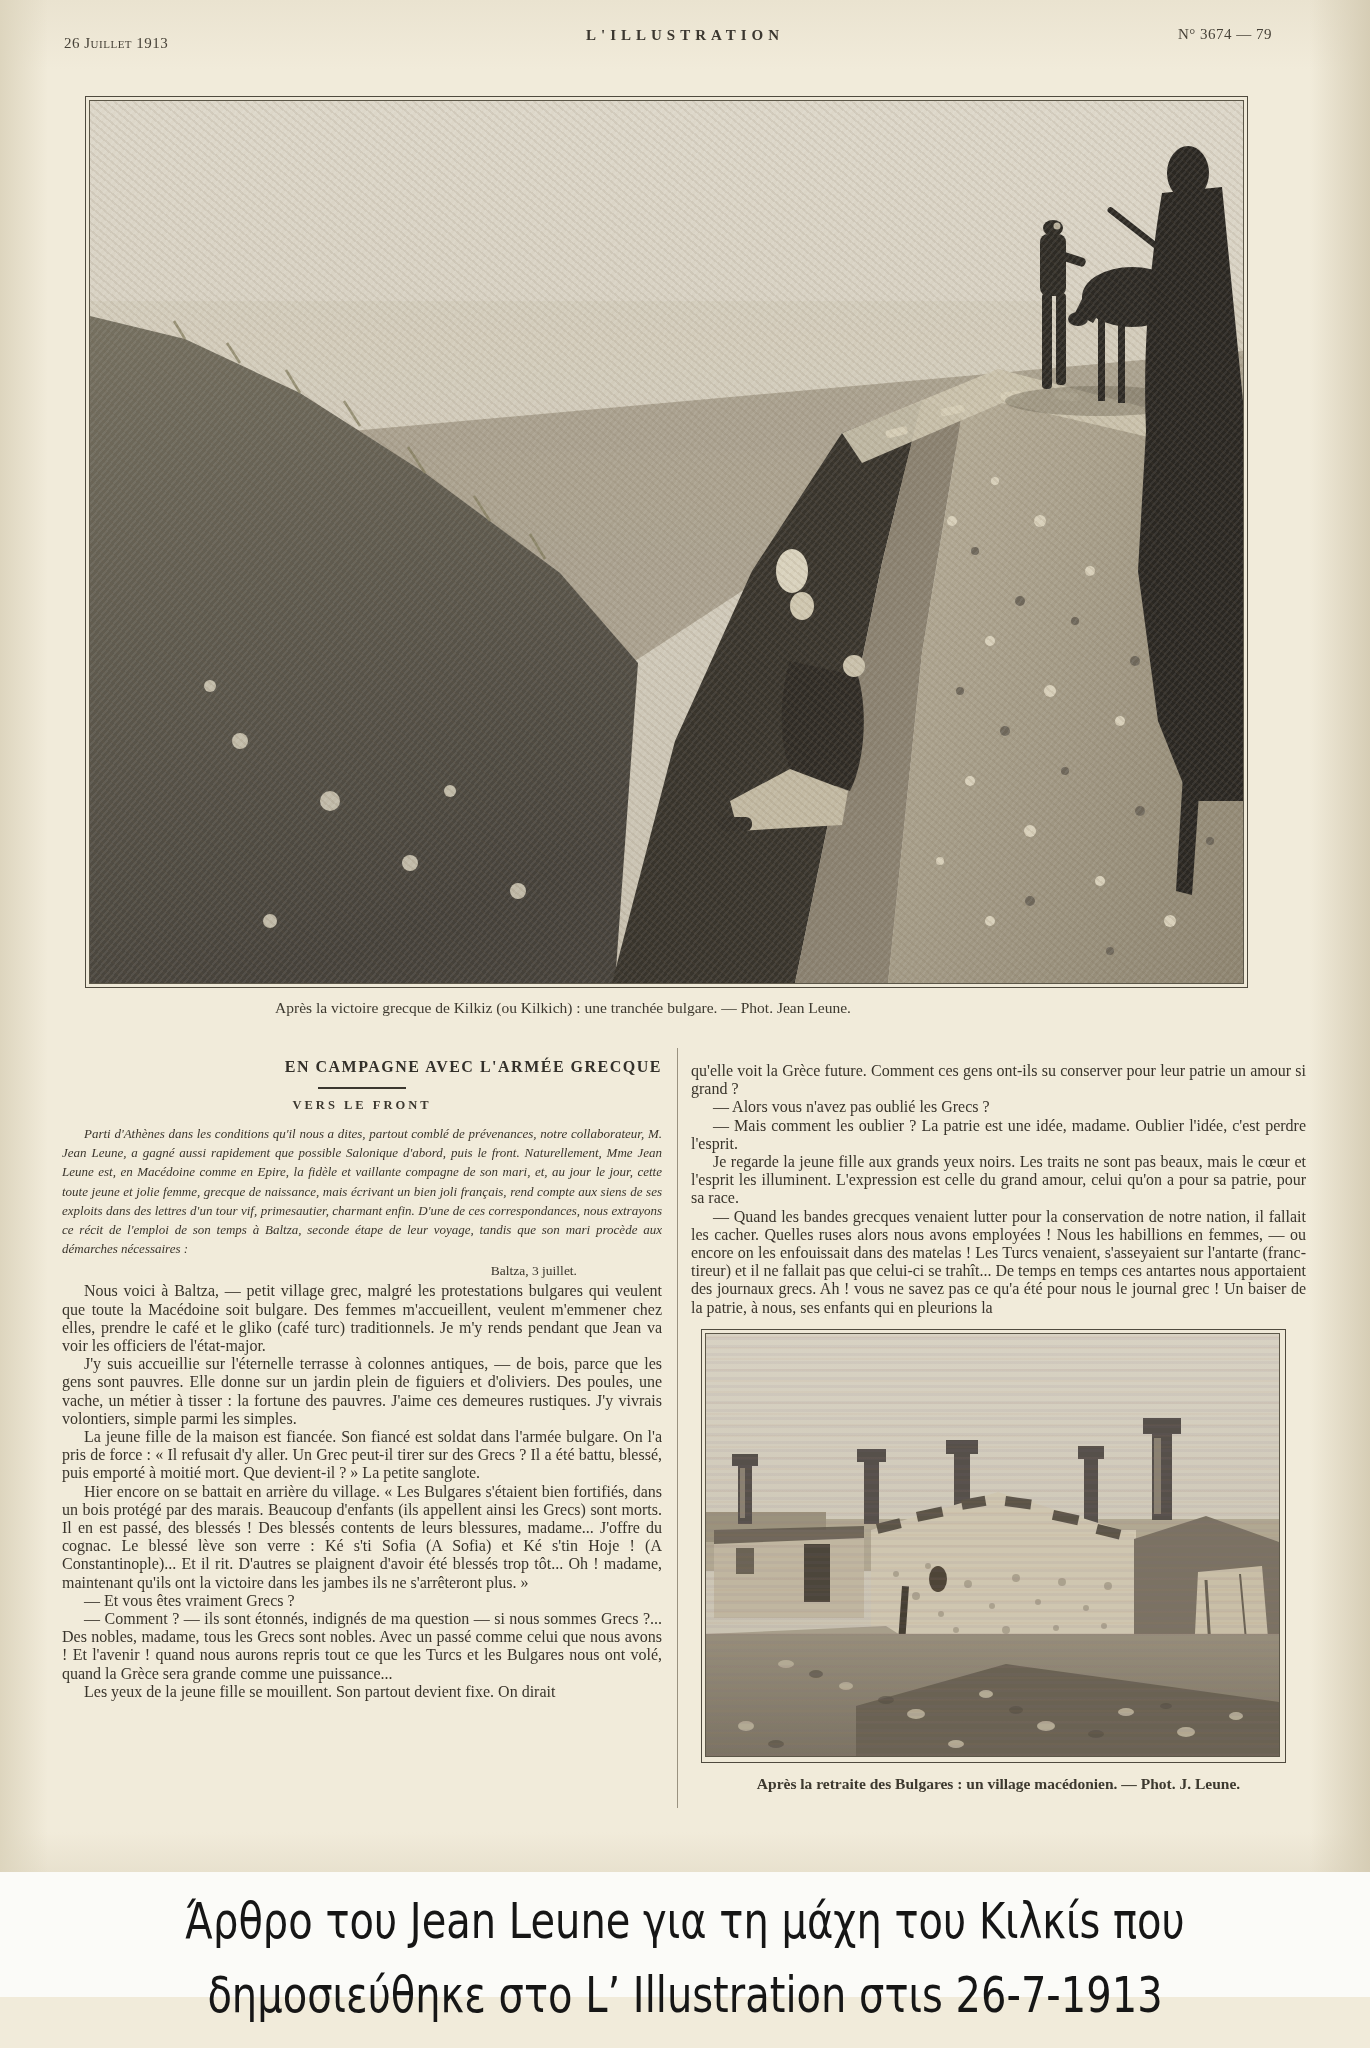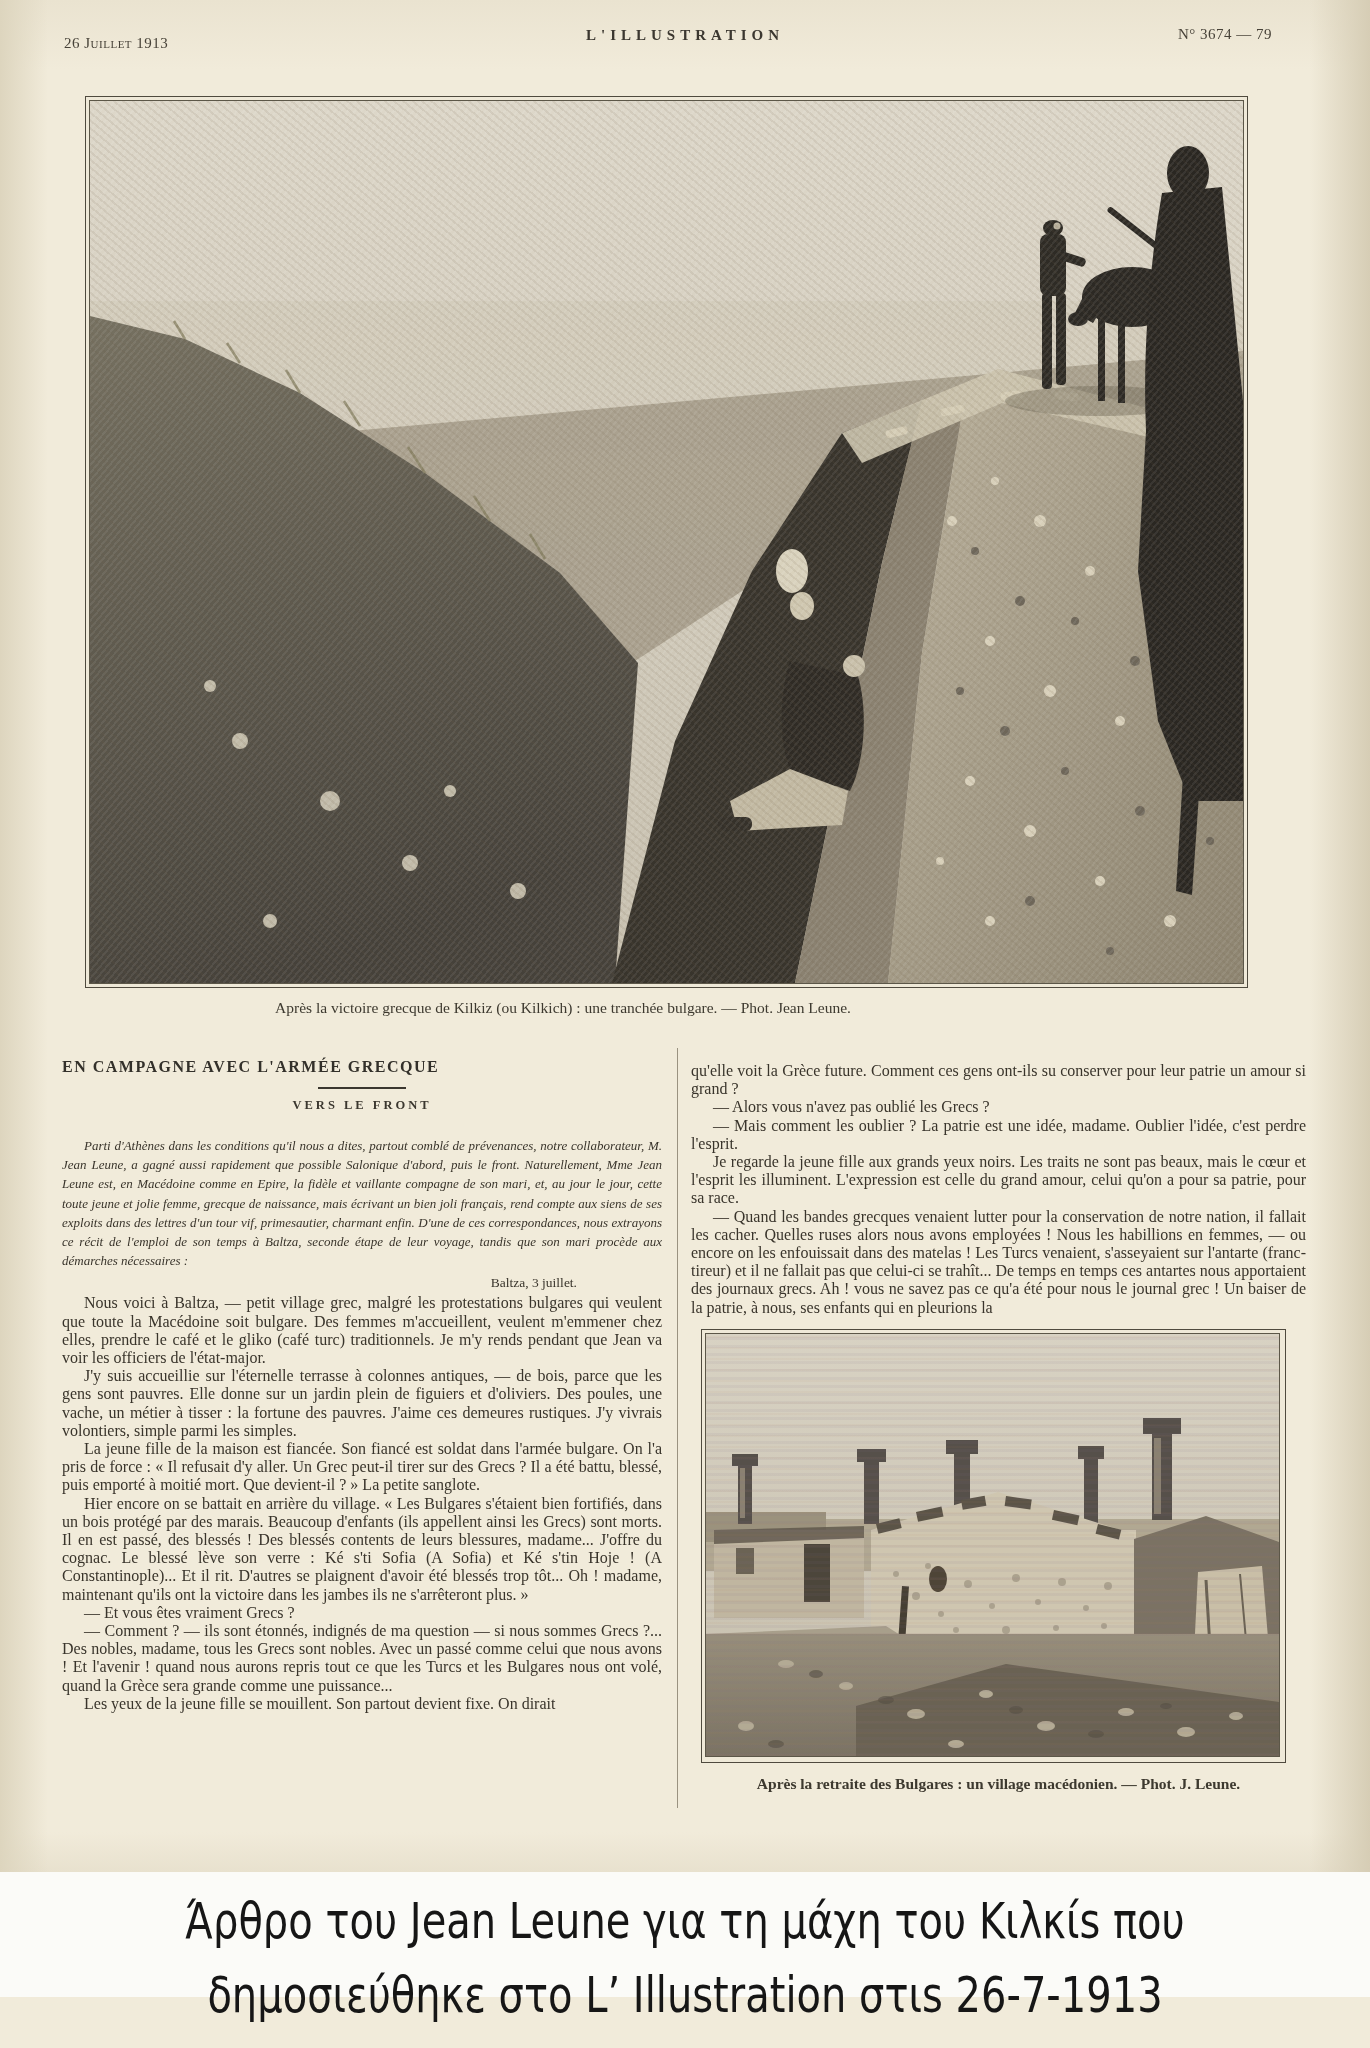--- a/index.html
+++ b/index.html
@@ -38,24 +38,24 @@
     background:
       repeating-linear-gradient(0deg, rgba(125,105,135,.08) 0 3px, transparent 3px 8px),
       repeating-linear-gradient(0deg, rgba(180,125,90,.06) 0 2px, transparent 2px 11px);}
   .caption{font-size:15.5px;color:#3d392f;text-align:center;}
   .cap1{position:absolute;left:0;top:999px;width:1126px;}
   
   .col{position:absolute;color:#39342b;}
   .col.left{left:62px;top:1042px;width:600px;}
   .col.right{left:691px;top:1062px;width:615px;}
   .divider{position:absolute;left:677px;top:1048px;width:1px;height:760px;background:#9a9280;}
-  h1{font-size:16px;font-weight:bold;letter-spacing:1.5px;text-align:left;
+  h1{font-size:16px;font-weight:bold;letter-spacing:1.5px;text-align:right;
      margin:16px 0 0 0;color:#33302a;}
   .rule{width:88px;height:2px;background:#3b372f;margin:11px auto 9px auto;}
-  h2{font-size:12.5px;font-weight:bold;letter-spacing:3px;text-align:center;margin:0 0 23px 0;color:#3b372f;}
+  h2{font-size:12.5px;font-weight:bold;letter-spacing:3px;text-align:center;margin:0 0 11px 0;color:#3b372f;}
   p{margin:0;}
   .intro{font-style:italic;font-size:13px;line-height:19.2px;text-align:justify;text-indent:22px;}
   .dateline{font-size:13.5px;text-align:right;padding-right:85px;margin:5px 0 3px 0;}
   .body{font-size:16px;line-height:18.2px;text-align:justify;}
   .ind{text-indent:22px;}
   .photo2{width:585px;height:434px;margin:12px 0 0 10px;}
   .photo2 .photo-inner{width:573px;height:422px;}
   .cap2{margin-top:12px;font-weight:bold;}
   
   .footer{position:absolute;left:0;top:1872px;width:1370px;height:125px;background:#fbfbf8;

